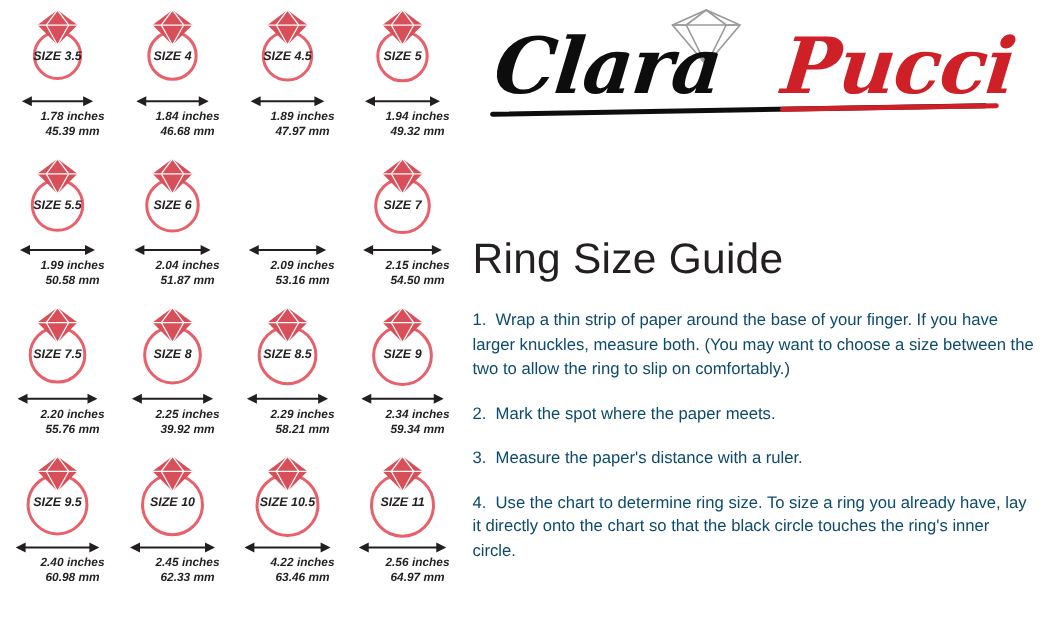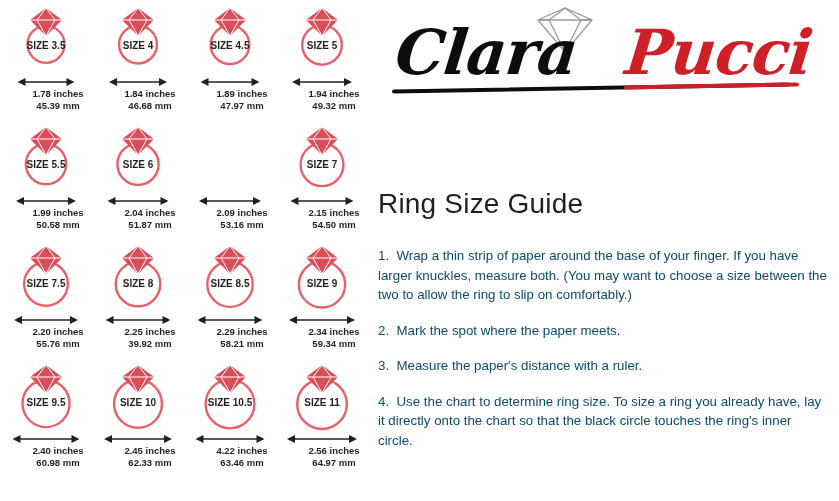--- a/index.html
+++ b/index.html
@@ -30,20 +30,21 @@
     display: grid;
     grid-template-columns: repeat(4, 92px);
     grid-template-rows: repeat(4, 119px);
     padding-top: 4px;
     box-sizing: border-box;
   }
   .cell {
     position: relative;
     width: 92px;
     height: 119px;
+    font-style: italic;
   }
   .ring-wrap {
     position: relative;
     width: 92px;
     height: 74px;
   }
   .ring-svg {
     position: absolute;
     left: 50%;
     top: 2px;
@@ -143,21 +144,21 @@
     left: 250px;
     width: 175px;
     background: #cf2027;
     top: 84px;
   }
 
   .guide-title {
     position: absolute;
     left: 10px;
     top: 188px;
-    font-size: 28px;
+    font-size: 34px;
     font-weight: normal;
     color: #231f20;
     letter-spacing: 0.2px;
   }
 
   .steps {
     position: absolute;
     left: 10px;
     top: 246px;
     width: 450px;

